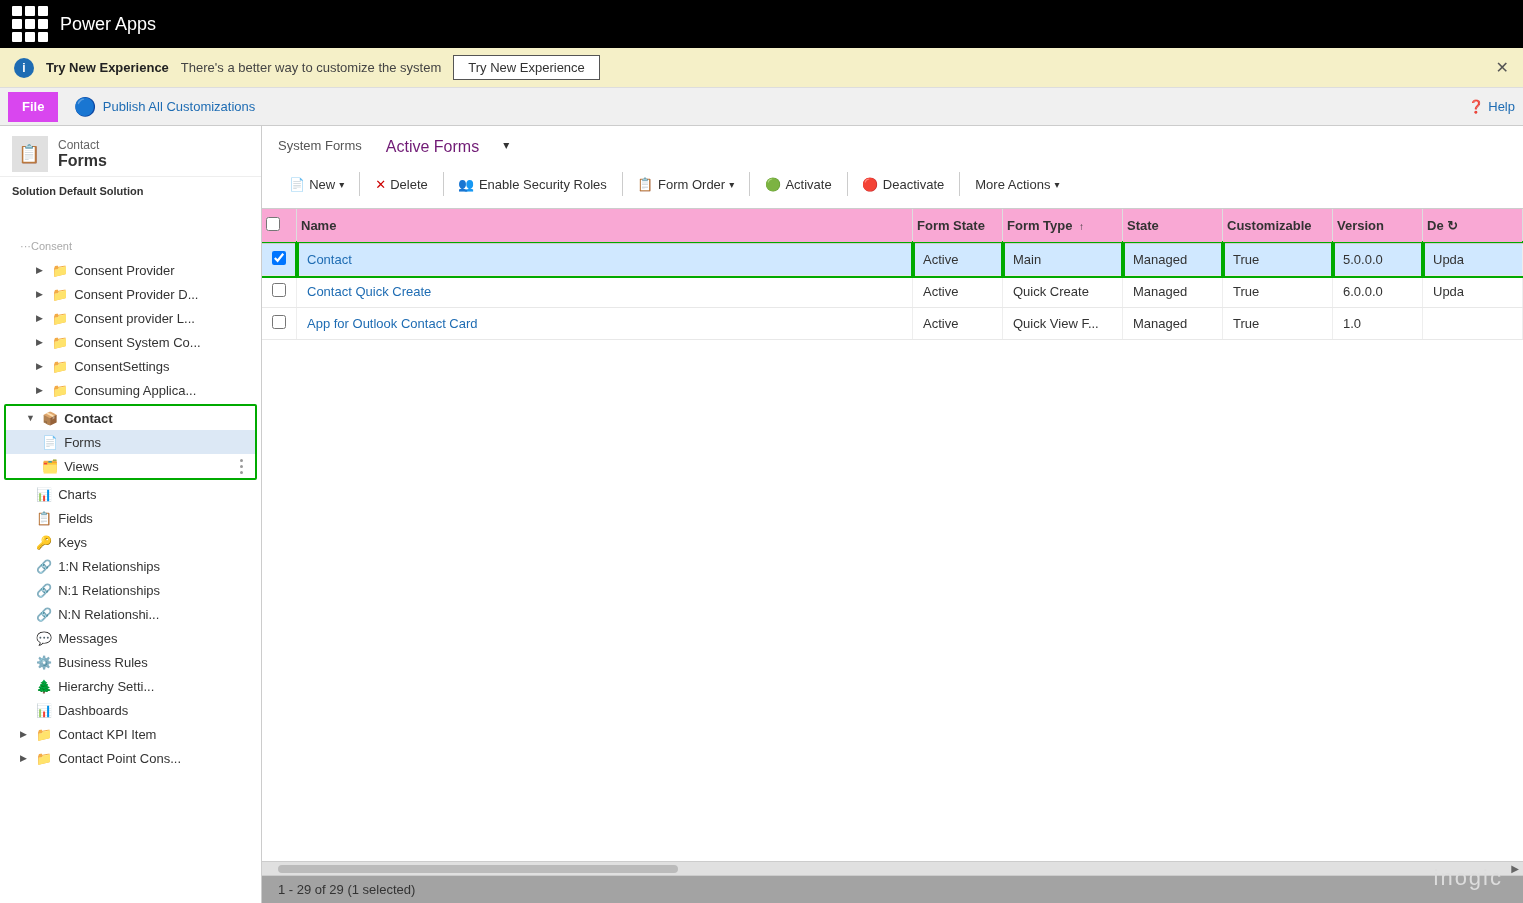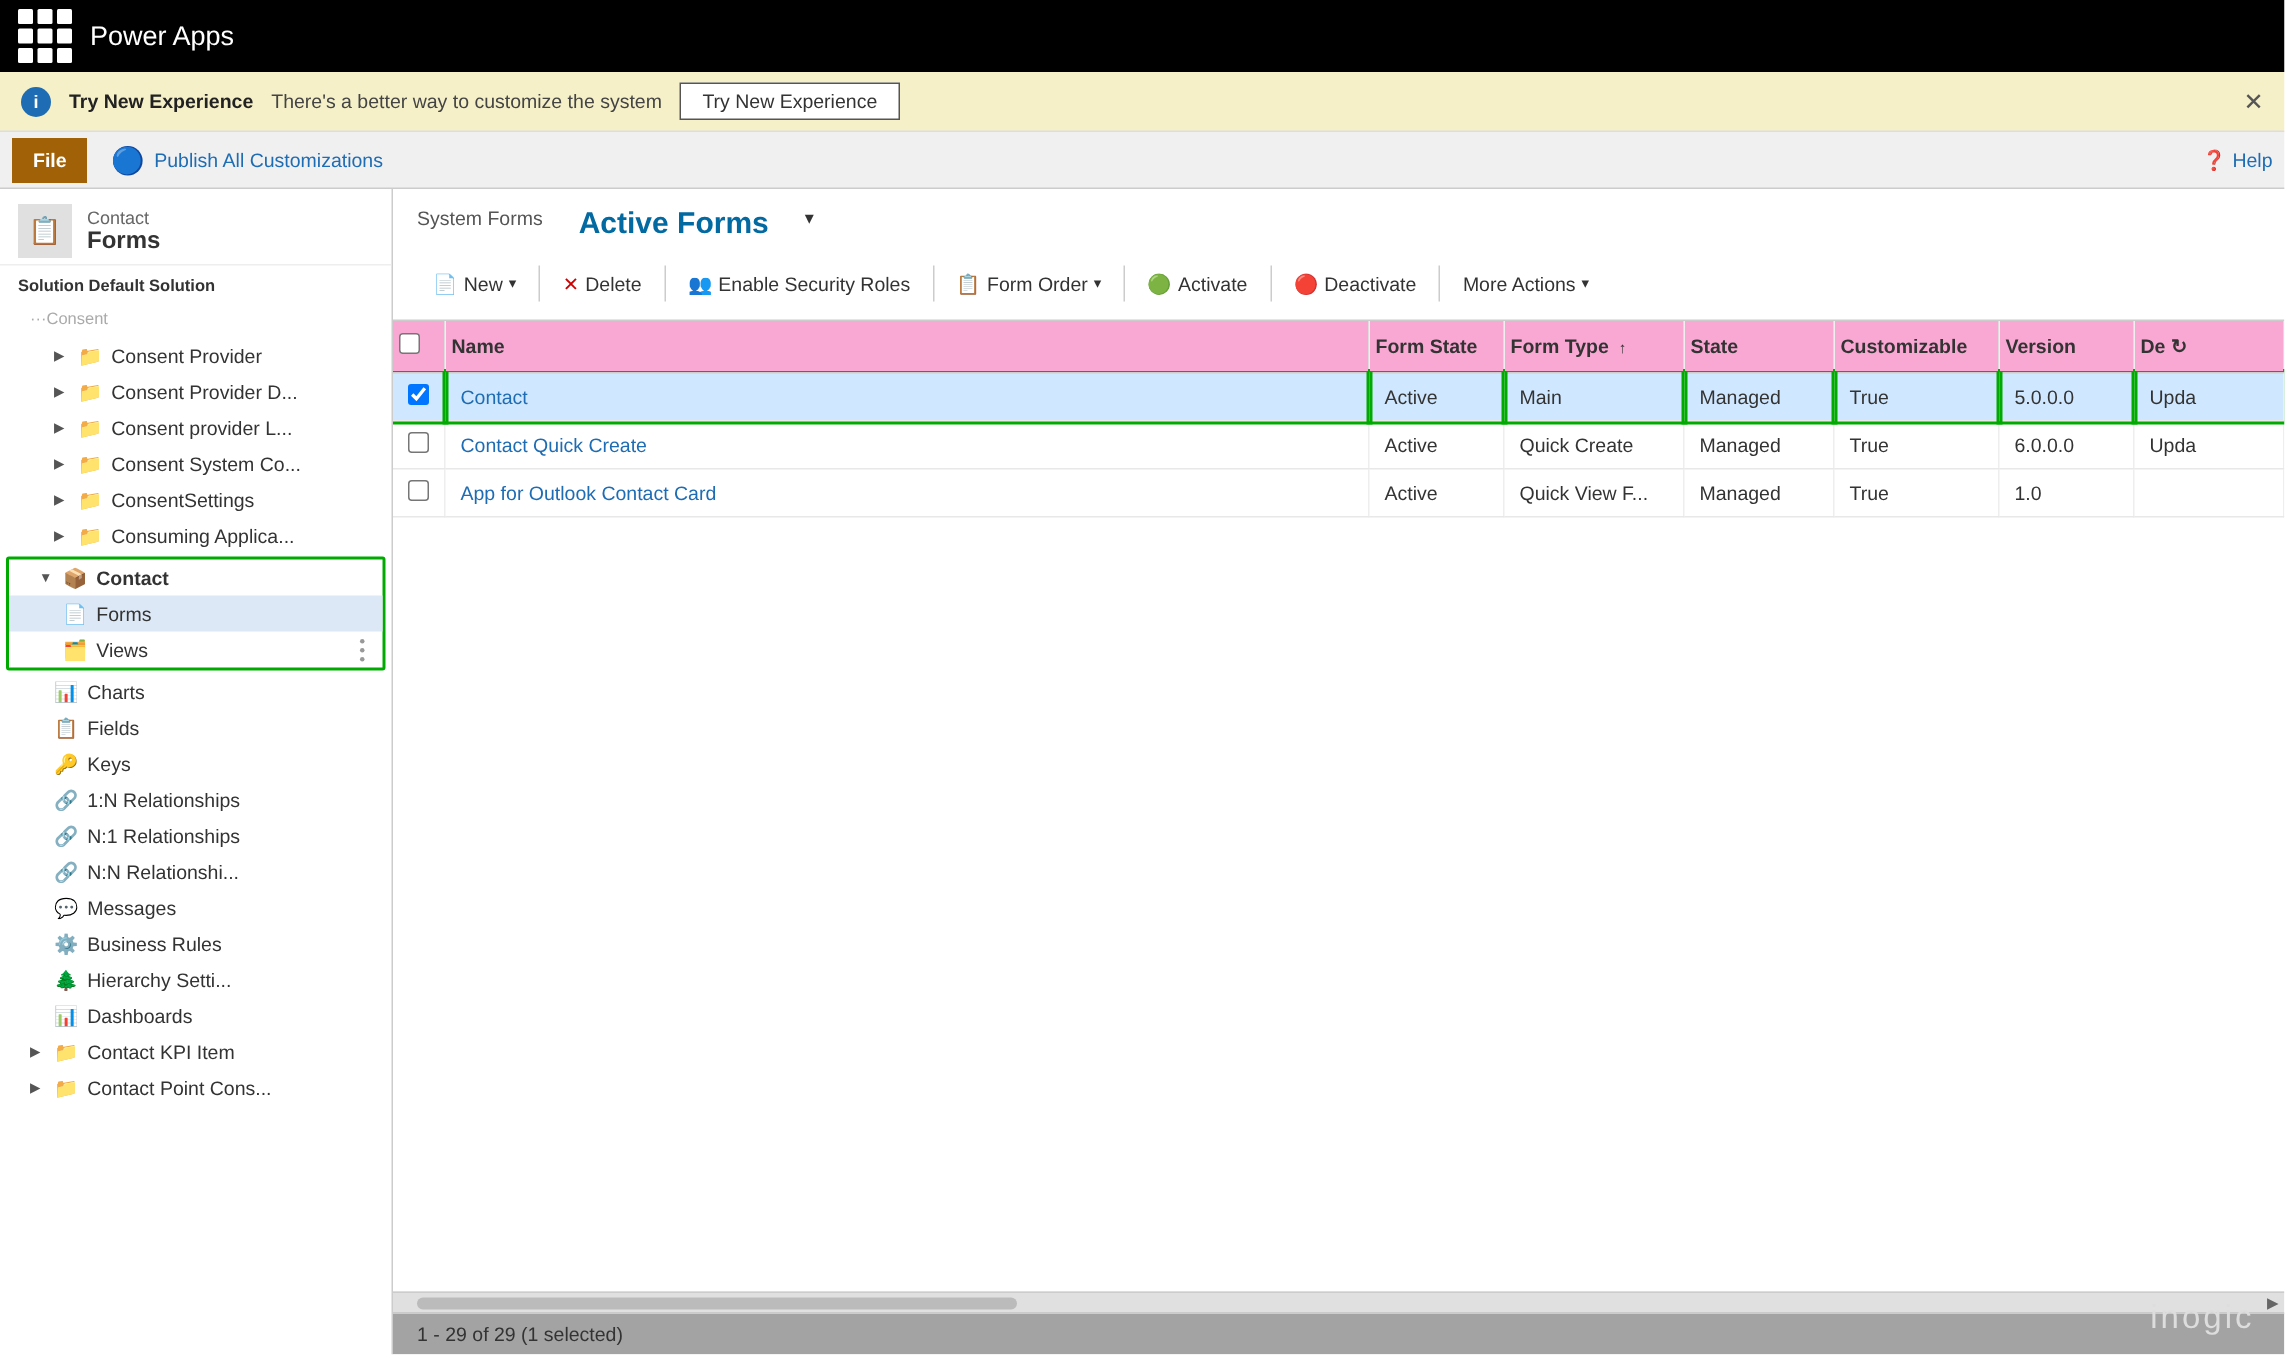--- a/index.html
+++ b/index.html
@@ -48,21 +48,21 @@
     .banner-close {
       position: absolute; right: 14px; font-size: 16px; cursor: pointer; color: #555;
     }
 
     
     .toolbar-row {
       height: 38px; background: #f0f0f0; display: flex; align-items: center;
       padding: 0 8px; gap: 8px; border-bottom: 1px solid #ccc;
     }
     .file-btn {
-      background: #a16207; color: #fff; font-size: 13px; font-weight: 600;
+      background: #d946ef; color: #fff; font-size: 13px; font-weight: 600;
       padding: 4px 14px; border: none; cursor: pointer; height: 30px;
     }
     .publish-btn {
       display: flex; align-items: center; gap: 6px; background: none; border: none;
       cursor: pointer; font-size: 13px; color: #1e6cb3; padding: 0 8px;
     }
     .publish-icon { font-size: 18px; }
     .help-btn {
       margin-left: auto; display: flex; align-items: center; gap: 4px;
       color: #1e6cb3; font-size: 13px; cursor: pointer; border: none; background: none;
@@ -93,21 +93,21 @@
       display: flex; align-items: center; justify-content: center;
       font-size: 18px; color: #666;
     }
     .entity-info { display: flex; flex-direction: column; }
     .entity-label { font-size: 12px; color: #666; }
     .entity-name { font-size: 16px; font-weight: 700; }
     .solution-label {
       font-size: 11px; font-weight: 700; color: #333;
       padding: 8px 12px 4px 12px;
     }
-    .sidebar-list { flex: 1; }
+    .sidebar-list { flex: 1; margin-top: 33px; }
     .sidebar-item {
       display: flex; align-items: center; gap: 6px;
       padding: 4px 12px 4px 12px; cursor: pointer; font-size: 13px;
       color: #333; min-height: 24px;
       white-space: nowrap; overflow: hidden; text-overflow: ellipsis;
     }
     .sidebar-item.active { background: #dce8f5; }
     .indent-1 { padding-left: 20px; }
     .indent-2 { padding-left: 36px; }
     .sidebar-group-selected {
@@ -120,21 +120,21 @@
     .content-area {
       flex: 1; display: flex; flex-direction: column; overflow: hidden;
     }
 
     
     .forms-header {
       padding: 12px 16px 8px 16px;
       display: flex; align-items: flex-start; gap: 24px;
     }
     .system-forms-label { font-size: 13px; color: #555; }
-    .active-forms-label { font-size: 20px; font-weight: 700; color: #0369a1; }
+    .active-forms-label { font-size: 16px; font-weight: 400; color: #701a75; }
     .dropdown-arrow { font-size: 12px; color: #333; }
 
     
     .action-toolbar {
       display: flex; align-items: center; gap: 2px;
       padding: 4px 16px 8px 16px; border-bottom: 1px solid #ccc;
     }
     .action-btn {
       display: flex; align-items: center; gap: 4px;
       padding: 4px 10px; border: 1px solid transparent;

